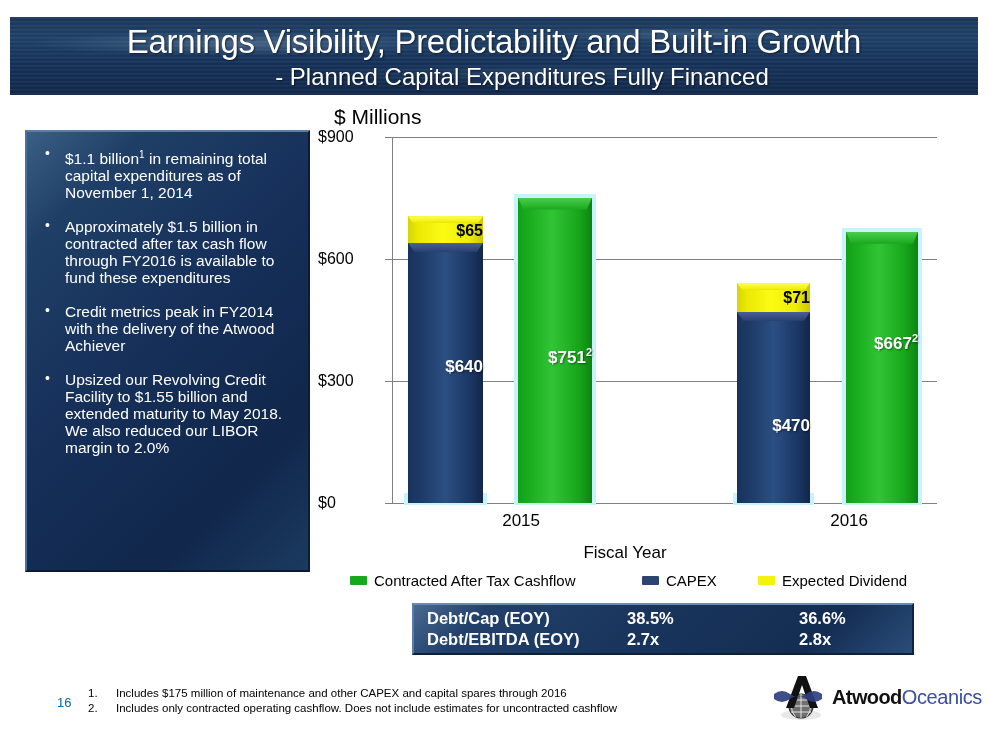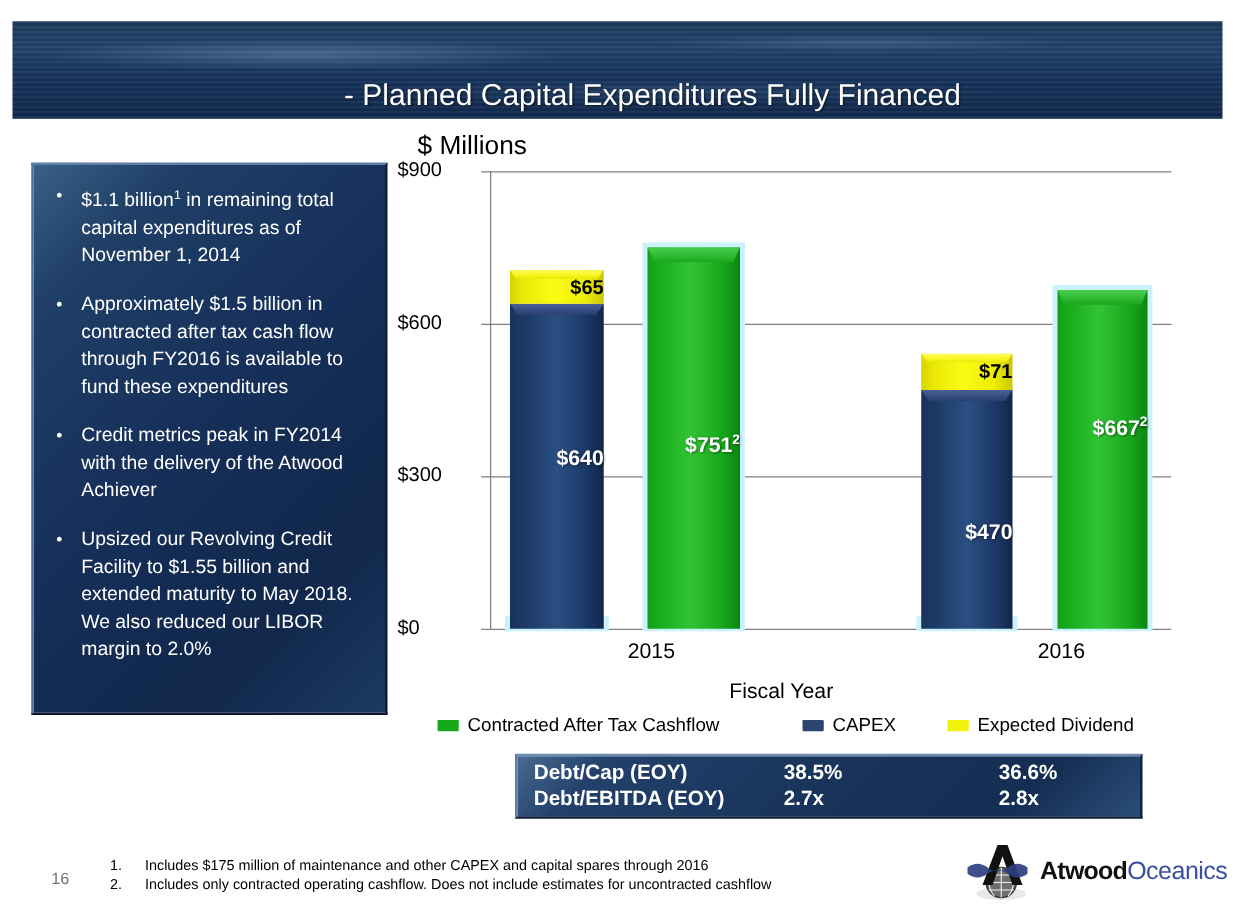--- a/index.html
+++ b/index.html
@@ -87,21 +87,21 @@
   }
   .bullet-list {
     list-style: none;
     margin: 0;
     padding: 0;
   }
   .bullet-item {
     position: relative;
     color: #ffffff;
     font-size: 15.5px;
-    line-height: 22px;
+    line-height: 17px;
     padding-left: 30px;
     margin-bottom: 17px;
   }
   .bullet-item:last-child { margin-bottom: 0; }
   .bullet-item::before {
     content: "\2022";
     position: absolute;
     left: 10px;
     top: -1px;
     font-size: 14px;
@@ -279,24 +279,24 @@
     font-size: 16.5px;
   }
   .metrics-cell { position: absolute; white-space: nowrap; }
   .mc-label { left: 13px; }
   .mc-v1 { left: 213px; }
   .mc-v2 { left: 385px; }
 
   
   .page-number {
     position: absolute;
-    left: 41px;
+    left: 57px;
     top: 695px;
     font-size: 13px;
-    color: #737373;
+    color: #0369a1;
   }
   .footnotes {
     position: absolute;
     left: 88px;
     top: 686px;
     width: 620px;
   }
   .footnote {
     position: relative;
     font-size: 11.5px;
@@ -326,20 +326,21 @@
     font-size: 20px;
     white-space: nowrap;
   }
   .logo-atwood { color: #111111; font-weight: bold; letter-spacing: -0.6px; }
   .logo-oceanics { color: #3a4fa0; letter-spacing: -0.4px; }
 </style>
 </head>
 <body>
 
 <div class="title-banner">
+  <div class="title-main">Earnings Visibility, Predictability and Built-in Growth</div>
   <div class="title-sub">- Planned Capital Expenditures Fully Financed</div>
 </div>
 
 <div class="bullet-panel">
   <ul class="bullet-list">
     <li class="bullet-item"><span>$1.1 billion<sup>1</sup> in remaining total capital expenditures as of November 1, 2014</span></li>
     <li class="bullet-item"><span>Approximately $1.5 billion in contracted after tax cash flow through FY2016 is available to fund these expenditures</span></li>
     <li class="bullet-item"><span>Credit metrics peak in FY2014 with the delivery of the Atwood Achiever</span></li>
     <li class="bullet-item"><span>Upsized our Revolving Credit Facility to $1.55 billion and extended maturity to May 2018. We also reduced our LIBOR margin to 2.0%</span></li>
   </ul>

